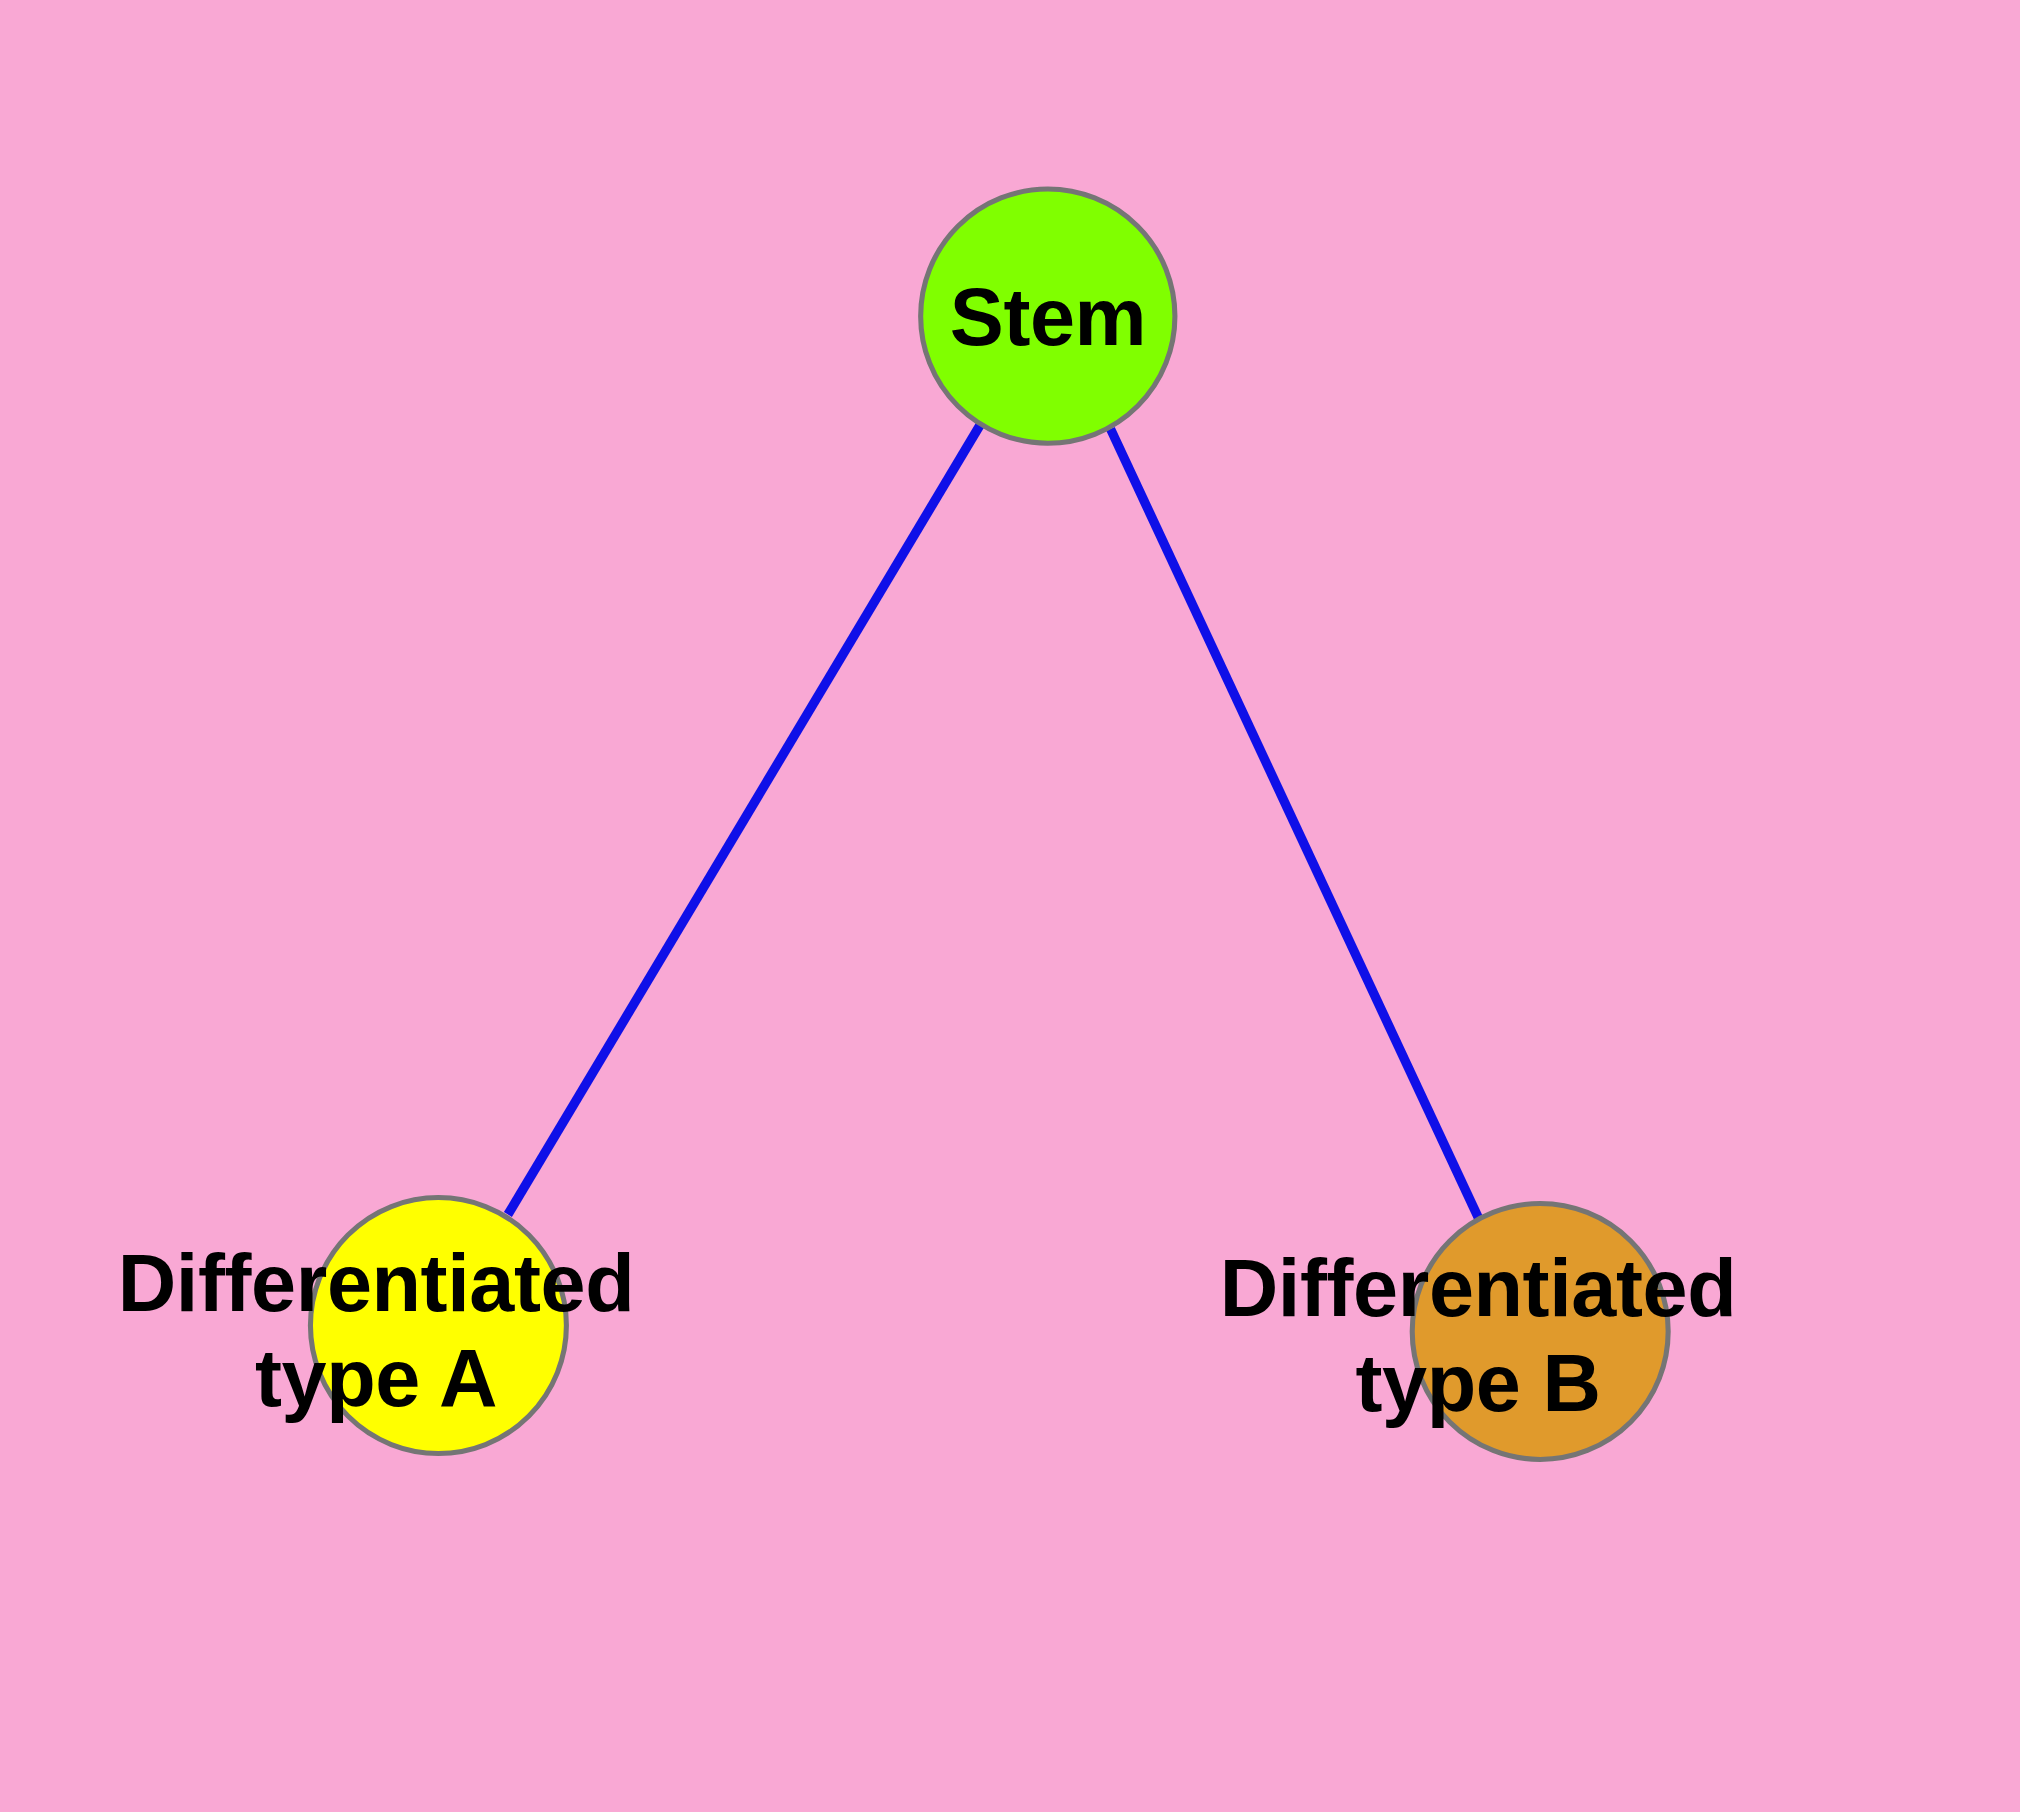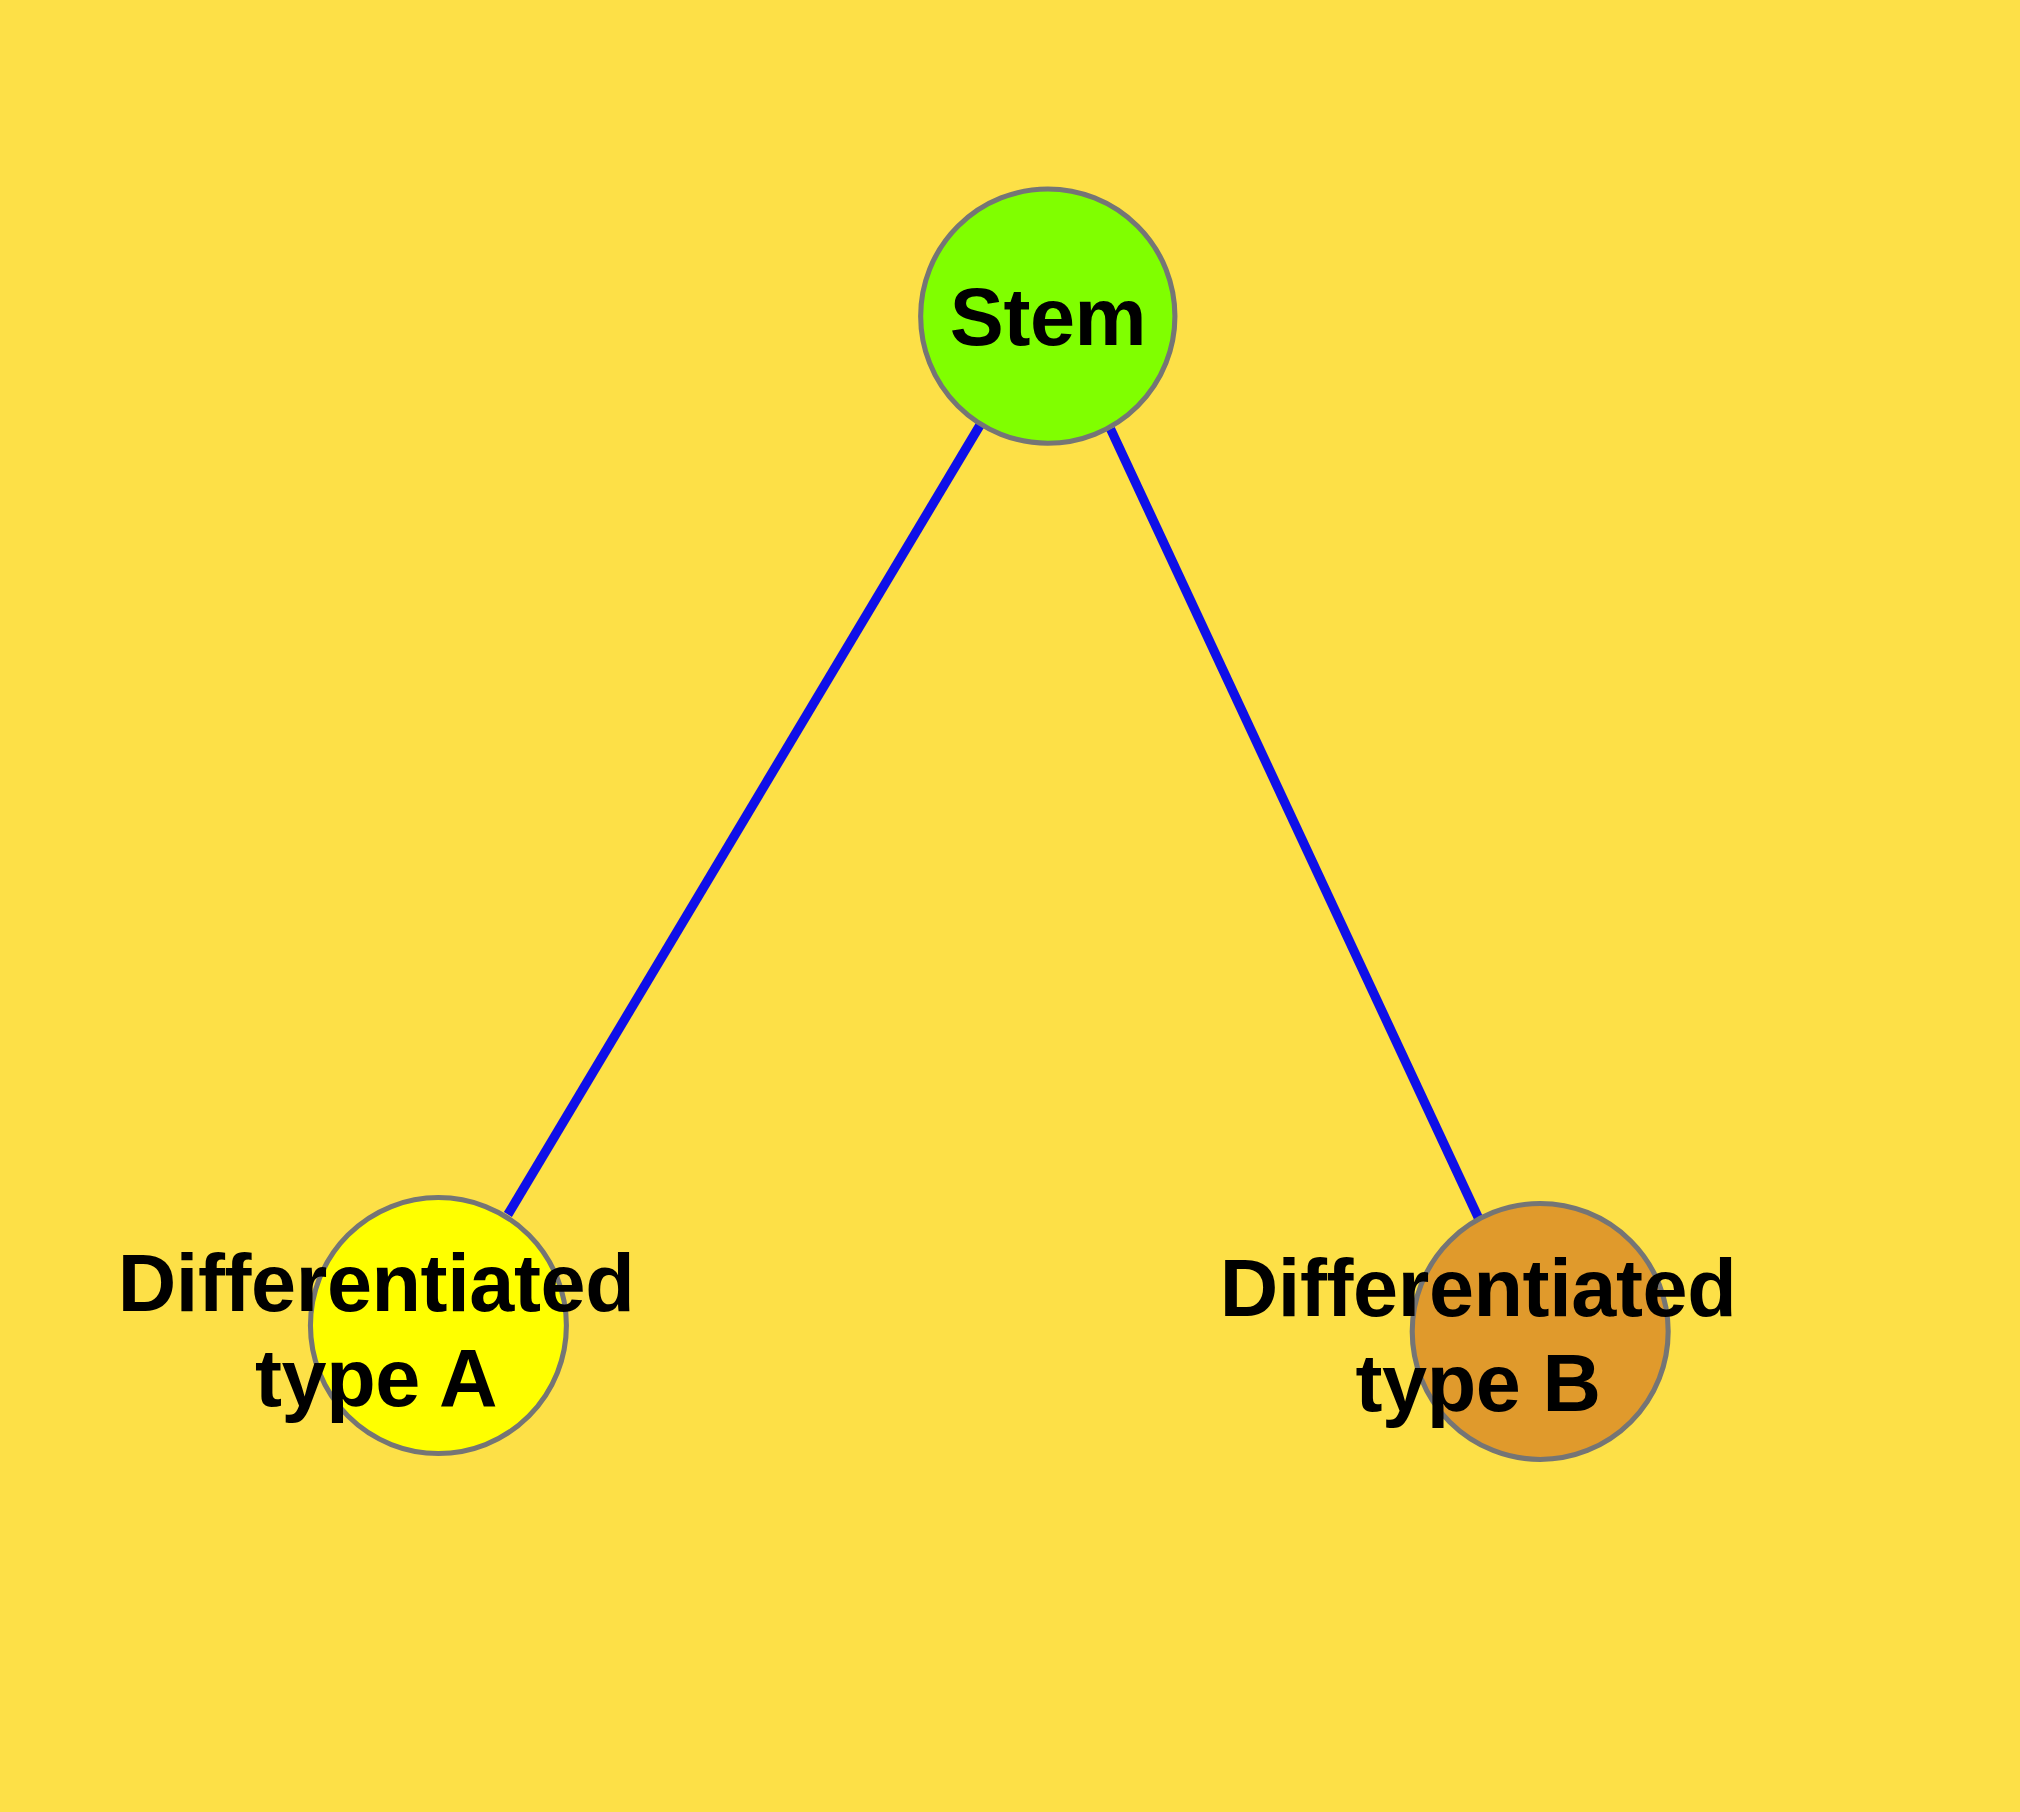--- a/index.html
+++ b/index.html
@@ -37,21 +37,21 @@
     letter-spacing: -0.4px;
     text-align: center;
     white-space: pre;
     pointer-events: none;
     transform: translate(-50%, -50%);
   }
 </style>
 </head>
 <body style="width: 2021px; height: 1812px;">
 
-<div id="canvas" style="width: 2021px; height: 1812px; background: #fde047;">
+<div id="canvas" style="width: 2021px; height: 1812px; background: #f9a8d4;">
 
   <svg id="graph-svg" viewBox="0 0 2384 2138" xmlns="http://www.w3.org/2000/svg" style="width: 2021px; height: 1812px;">
 
     <g>
       <line x1="1157" y1="500" x2="599" y2="1433" stroke="#0f0fe8" stroke-width="11" stroke-linecap="butt" class="edge" id="edge0"></line>
       <line x1="1310" y1="506" x2="1745" y2="1439" stroke="#0f0fe8" stroke-width="11" stroke-linecap="butt" class="edge" id="edge1"></line>
     </g>
 
     <g>
       <circle id="node0" cx="1236" cy="373" r="150" fill="#80ff00" stroke="#757575" stroke-width="6"></circle>

